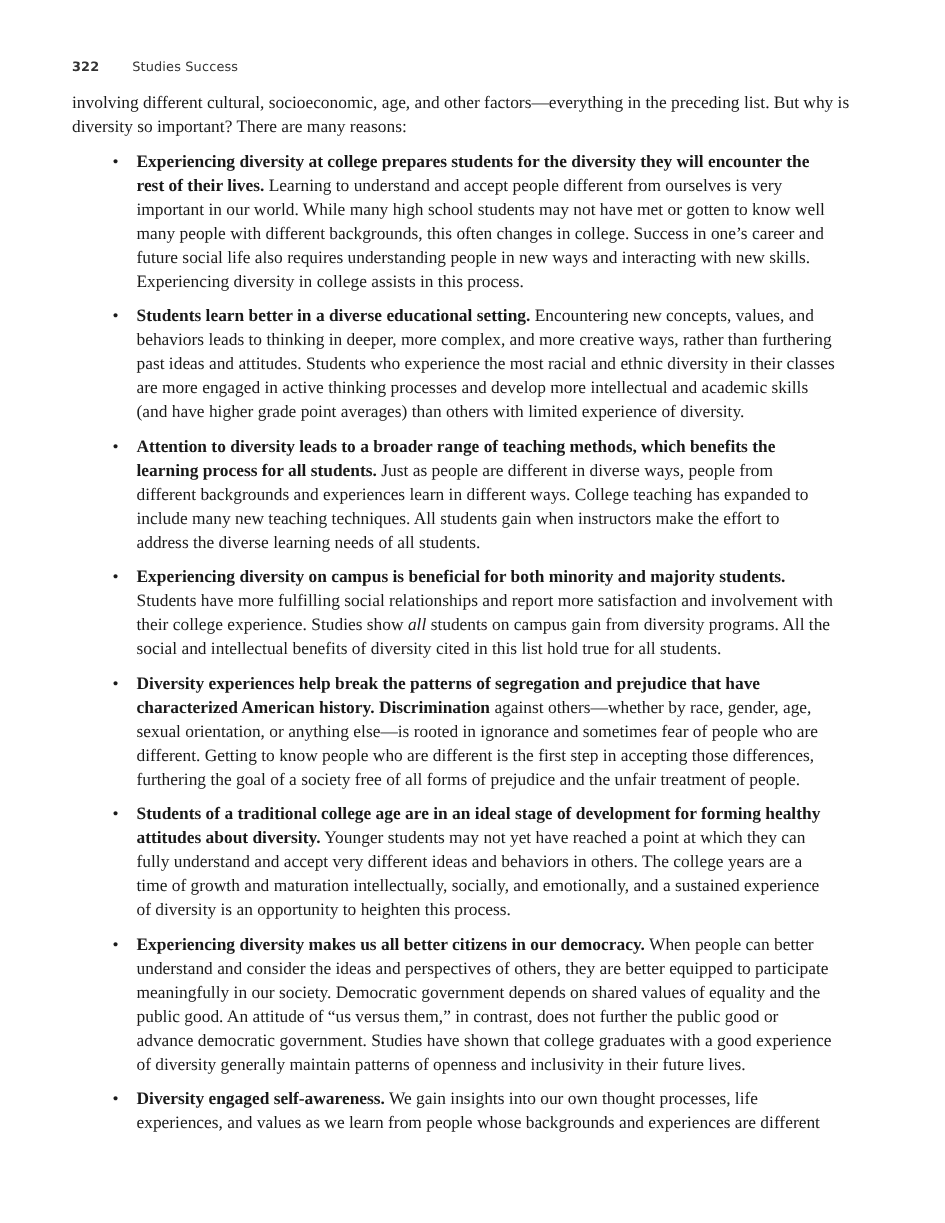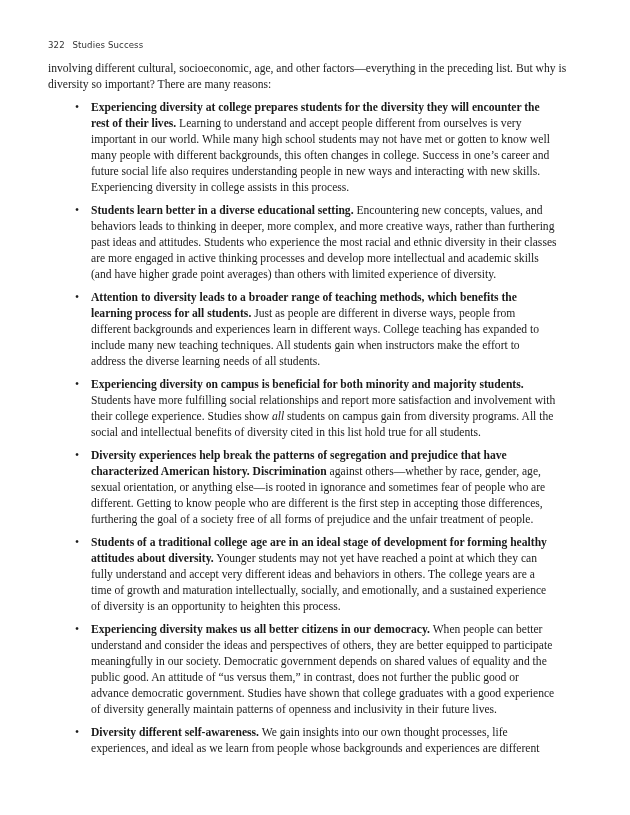--- a/index.html
+++ b/index.html
@@ -3,21 +3,21 @@
 <meta charset="utf-8">
 <style>
   html, body { margin: 0; padding: 0; background: #ffffff; }
   body { width: 630px; height: 815px; overflow: hidden; position: relative; }
   .page { position: absolute; left: 0; top: 0; width: 630px; height: 815px; }
   .running-header {
     position: absolute; left: 48px; top: 40px;
     font-family: "DejaVu Sans", sans-serif; font-size: 8.6px; color: #333;
     letter-spacing: 0.1px;
   }
-  .running-header .page-num { margin-right: 5px; }
+  .running-header .page-num { margin-right: 19px; font-weight: bold; }
   .body-text {
     position: absolute; left: 48px; top: 61px; width: 530px;
     font-family: "Liberation Serif", serif; font-size: 11.6px; line-height: 16px; color: #1a1a1a;
   }
   .intro { margin: 0; }
   ul.reasons { list-style: none; margin: 0; padding: 0; position: absolute; left: 75px; top: 100px; width: 482px;
     font-family: "Liberation Serif", serif; font-size: 11.6px; line-height: 15.9px; color: #1a1a1a; }
   ul.reasons li { position: relative; margin: 0 0 7.5px 0; padding: 0 0 0 16px; }
   ul.reasons li .bullet { position: absolute; left: 0; top: 0; font-weight: normal; }
   ul.reasons li b { font-weight: bold; }
@@ -59,16 +59,16 @@
     <li>
       <span class="bullet">•</span>
       <b>Students of a traditional college age are in an ideal stage of development for forming healthy attitudes about diversity.</b><span> Younger students may not yet have reached a point at which they can fully understand and accept very different ideas and behaviors in others. The college years are a time of growth and maturation intellectually, socially, and emotionally, and a sustained experience of diversity is an opportunity to heighten this process.</span>
     </li>
     <li>
       <span class="bullet">•</span>
       <b>Experiencing diversity makes us all better citizens in our democracy.</b><span> When people can better understand and consider the ideas and perspectives of others, they are better equipped to participate meaningfully in our society. Democratic government depends on shared values of equality and the public good. An attitude of “us versus them,” in contrast, does not further the public good or advance democratic government. Studies have shown that college graduates with a good experience of diversity generally maintain patterns of openness and inclusivity in their future lives.</span>
     </li>
     <li>
       <span class="bullet">•</span>
-      <b>Diversity different self-awareness.</b><span> We gain insights into our own thought processes, life experiences, and ideal as we learn from people whose backgrounds and experiences are different</span>
+      <b>Diversity engaged self-awareness.</b><span> We gain insights into our own thought processes, life experiences, and values as we learn from people whose backgrounds and experiences are different</span>
     </li>
   </ul>
 </div>
 
 </body></html>

